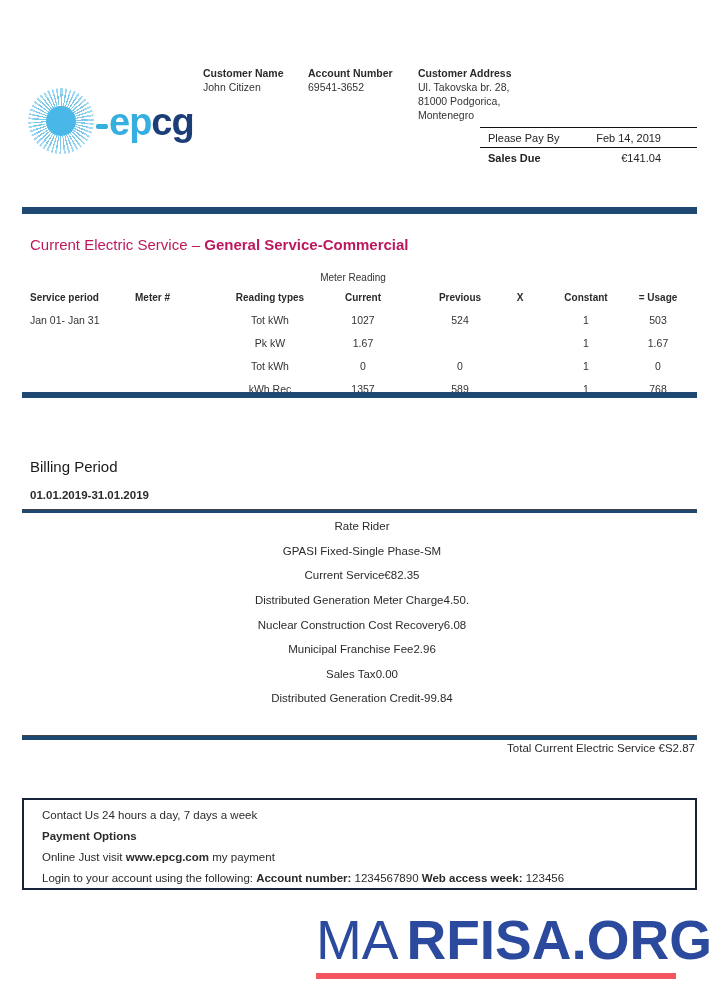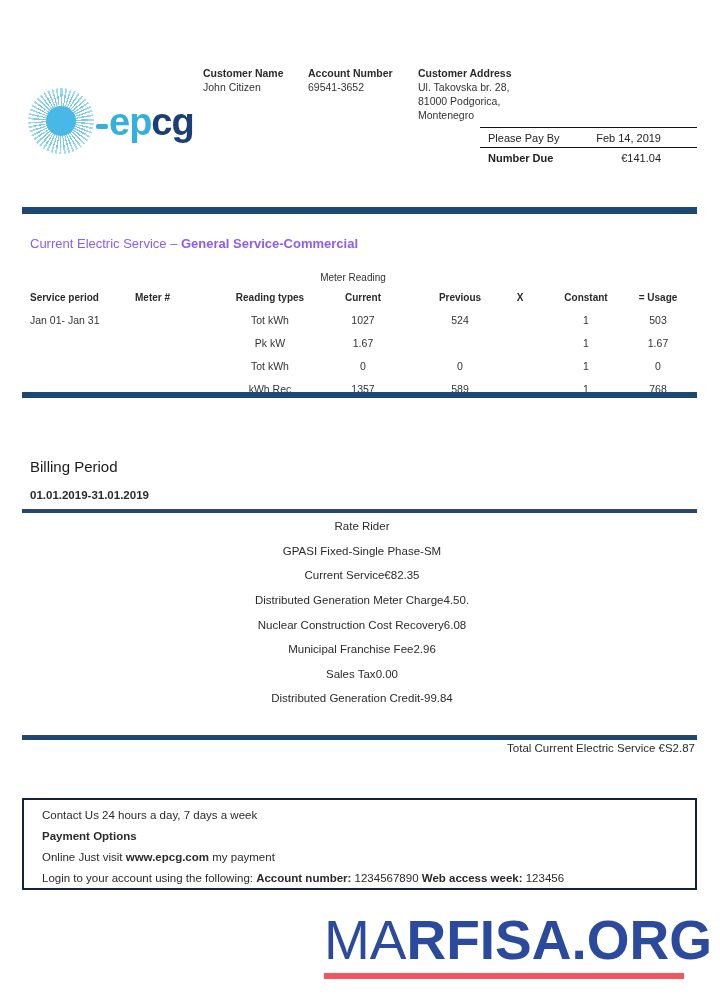--- a/index.html
+++ b/index.html
@@ -45,21 +45,21 @@
   .paybox .bold { font-weight:bold; }
 
   
   .bar { position:absolute; left:22px; width:675px; background:#1d4872; }
   .bar1 { top:207px; height:7px; }
   .bar2 { top:392px; height:6px; }
   .bar3 { top:510px; height:3px; background:#1d4872; box-shadow:0 -1px 0 #444; }
   .bar4 { top:736px; height:4px; box-shadow:0 -1px 0 #444; }
 
   
-  .svc-title { position:absolute; left:30px; top:236px; font-size:13px; color:#8b5cf6; }
+  .svc-title { position:absolute; left:30px; top:236px; font-size:15px; color:#be185d; }
   .svc-title .b { font-weight:bold; }
   .billing-title { position:absolute; left:30px; top:458px; font-size:15px; color:#1a1a1a; }
   .billing-period { position:absolute; left:30px; top:489px; font-size:11.5px; font-weight:bold; color:#2b2b2b; }
 
   
   .meter-reading-label { position:absolute; left:288px; top:272px; width:130px; text-align:center; font-size:10px; color:#333; }
   .meter-table { position:absolute; left:22px; top:287px; width:675px; padding-right:15px; }
   .mrow { display:grid; grid-template-columns:105px 105px 76px 110px 84px 36px 96px 48px; height:23px; align-items:center; }
   .mrow.hdr { height:21px; font-weight:bold; font-size:10px; color:#2b2b2b; }
   .mrow { font-size:10.5px; color:#333; }
@@ -76,21 +76,21 @@
     position:absolute; left:22px; top:798px; width:675px; height:92px;
     border:2px solid #16213a; padding:5px 18px; font-size:11.5px; color:#2b2b2b;
   }
   .contact-box .cline { line-height:21px; white-space:nowrap; }
   .contact-box .b { font-weight:bold; }
 
   
   .watermark { position:absolute; right:8px; top:910px; text-align:right; }
   .wm-text { font-size:55px; line-height:60px; color:#2b4a9e; letter-spacing:0px; white-space:nowrap; }
   .wm-light { font-weight:normal; }
-  .wm-bold { font-weight:bold; }
+  .wm-bold { font-weight:bold;margin-left:8px; }
   .wm-underline { width:360px; height:6px; background:#f4555f; margin-top:3px; }
 </style>
 </head>
 <body>
 
 <div class="page">
 
   <div class="logo">
     <div class="sunburst"></div>
     <div class="logo-dash"></div>
@@ -111,21 +111,21 @@
     <div>81000 Podgorica,</div>
     <div>Montenegro</div>
   </div>
 
   <div class="paybox">
     <div class="prow">
       <span>Please Pay By</span>
       <span class="pamt">Feb 14, 2019</span>
     </div>
     <div class="prow">
-      <span class="bold">Number Due</span>
+      <span class="bold">Sales Due</span>
       <span class="pamt">€141.04</span>
     </div>
   </div>
 
   <div class="bar bar1"></div>
 
   <div class="svc-title"><span>Current Electric Service – </span><span class="b">General Service-Commercial</span></div>
 
   <div class="meter-reading-label">Meter Reading</div>
   <div class="meter-table">

